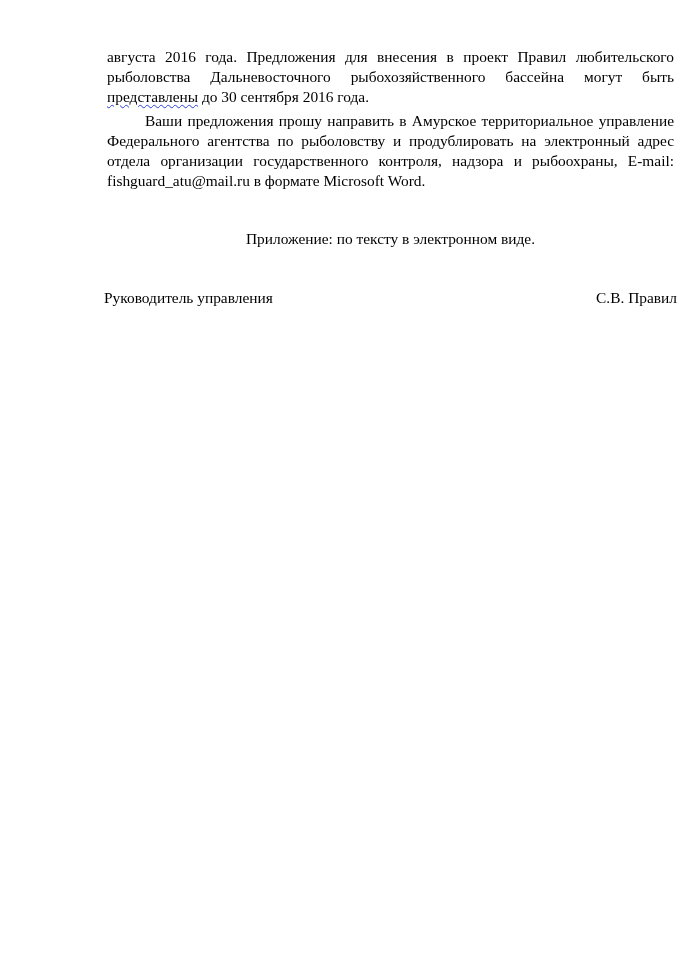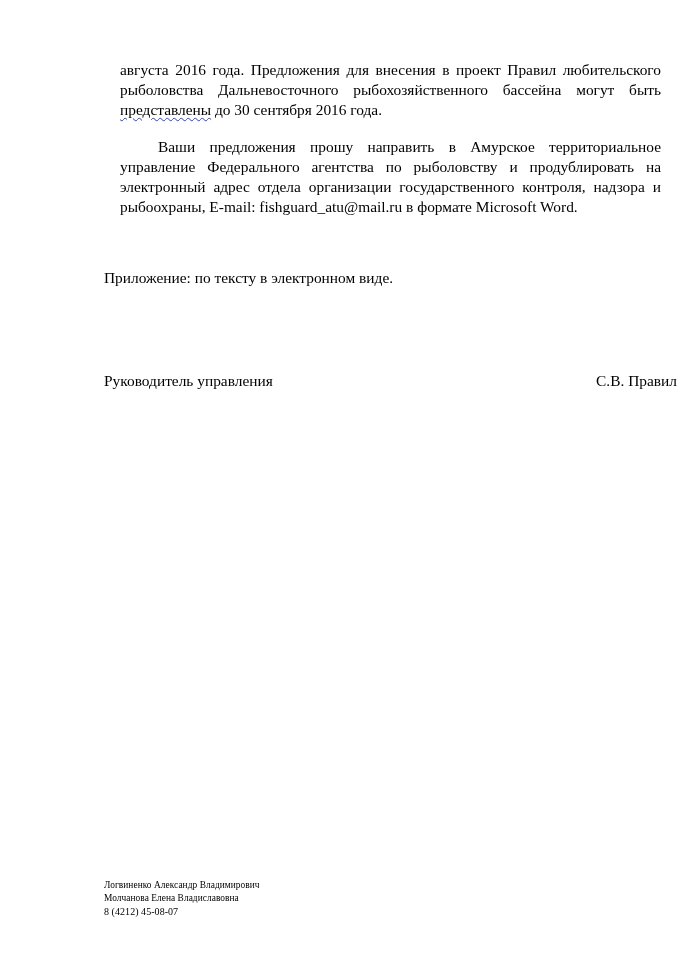--- a/index.html
+++ b/index.html
@@ -25,21 +25,21 @@
 
   
   .body-area {
     position: absolute;
     left: 104px;
     top: 44px;
     width: 573px;
   }
 
   p.para {
-    margin: 16px;
+    margin: 3px;
     font-size: 15.4px;
     line-height: 20.2px;
     text-align: justify;
     text-justify: inter-word;
     hyphens: none;
   }
 
   p.para.indent {
     text-indent: 38px;
   }
@@ -53,34 +53,33 @@
   }
 
   .gap-attachment {
     height: 35px;
   }
 
   .attachment-line {
     margin: 0;
     font-size: 15.4px;
     line-height: 20.2px;
-    text-align: left;
+    text-align: center;
   }
 
   .gap-signature {
     height: 38px;
   }
 
   .signature-row {
     display: flex;
     justify-content: space-between;
     align-items: center;
     font-size: 15.4px;
     line-height: 20.2px;
-    margin-top: 44px;
   }
 
   .signature-role {
     white-space: nowrap;
   }
 
   .signature-name {
     white-space: nowrap;
   }
 
@@ -122,19 +121,14 @@
 
     <div class="gap-signature"></div>
 
     <div class="signature-row">
       <span class="signature-role">Руководитель управления</span>
       <span class="signature-name">С.В. Правил</span>
     </div>
 
   </div>
 
-  <div class="footer-block">
-    <p class="footer-line">Логвиненко Александр Владимирович</p>
-    <p class="footer-line">Молчанова Елена Владиславовна</p>
-    <p class="footer-line phone">8 (4212) 45-08-07</p>
-  </div>
 
 </div>
 
 </body></html>

